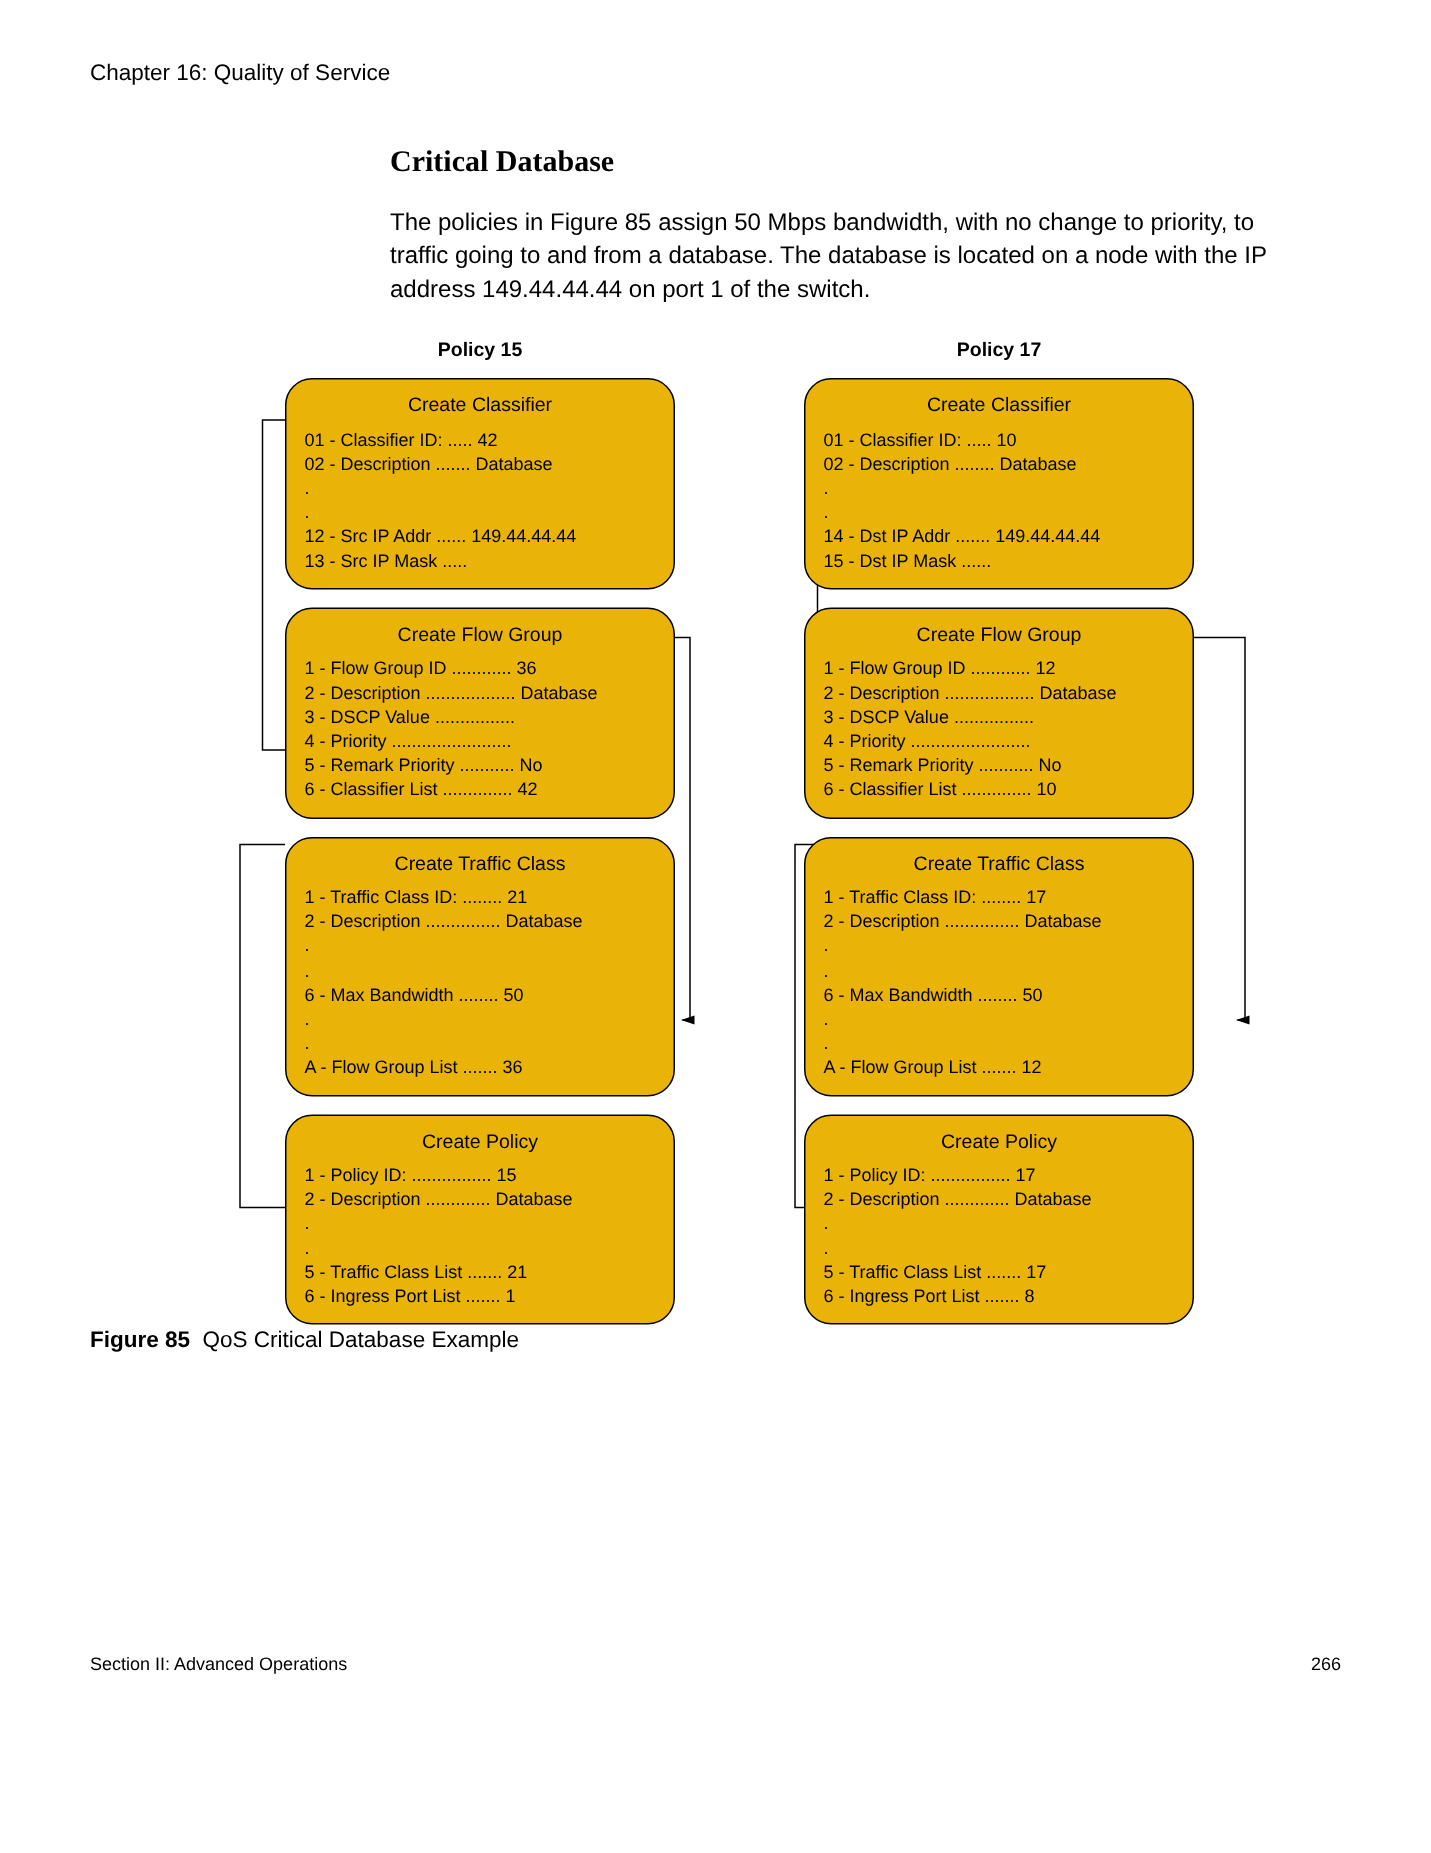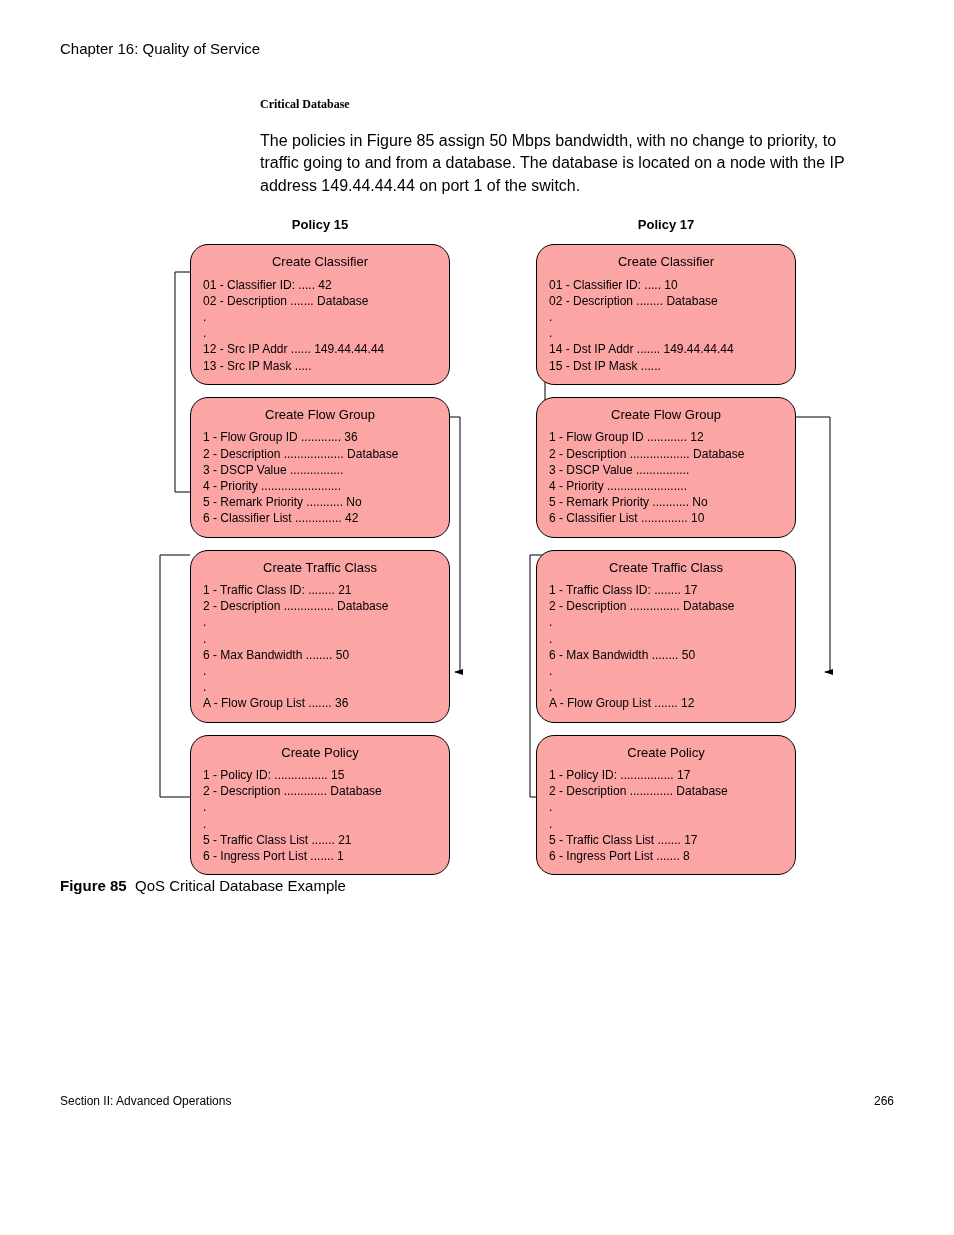--- a/index.html
+++ b/index.html
@@ -14,21 +14,21 @@
   .header-line {
     font-size: 15px;
     margin-bottom: 40px;
     font-family: "Helvetica Neue", Arial, sans-serif;
   }
   .content {
     margin-left: 200px;
     margin-right: 20px;
   }
   h2 {
-    font-size: 12px;
+    font-size: 20px;
     font-weight: bold;
     margin: 0 0 18px 0;
   }
   p {
     font-size: 16px;
     line-height: 1.4;
     margin: 0 0 18px 0;
     font-family: "Helvetica Neue", Arial, sans-serif;
   }
   .figure-area {
@@ -50,21 +50,21 @@
     margin-bottom: 12px;
     font-weight: bold;
   }
   .box {
     border: 1px solid #000;
     border-radius: 18px;
     padding: 8px 12px 10px 12px;
     margin-bottom: 12px;
     font-size: 12px;
     line-height: 1.35;
-    background: #fca5a5;
+    background: #eab308;
   }
   .box-title {
     text-align: center;
     font-size: 13px;
     margin-bottom: 6px;
   }
   .box .row { white-space: pre; }
   .figure-caption {
     text-align: left;
     font-size: 15px;

